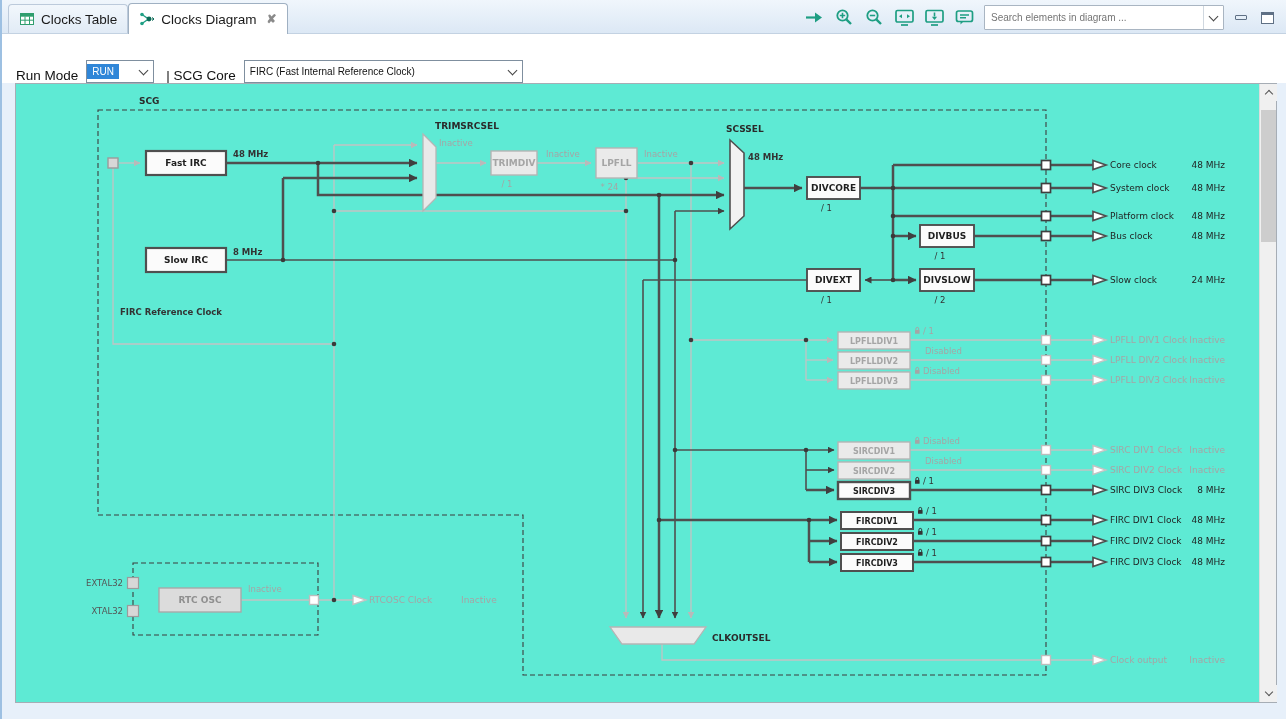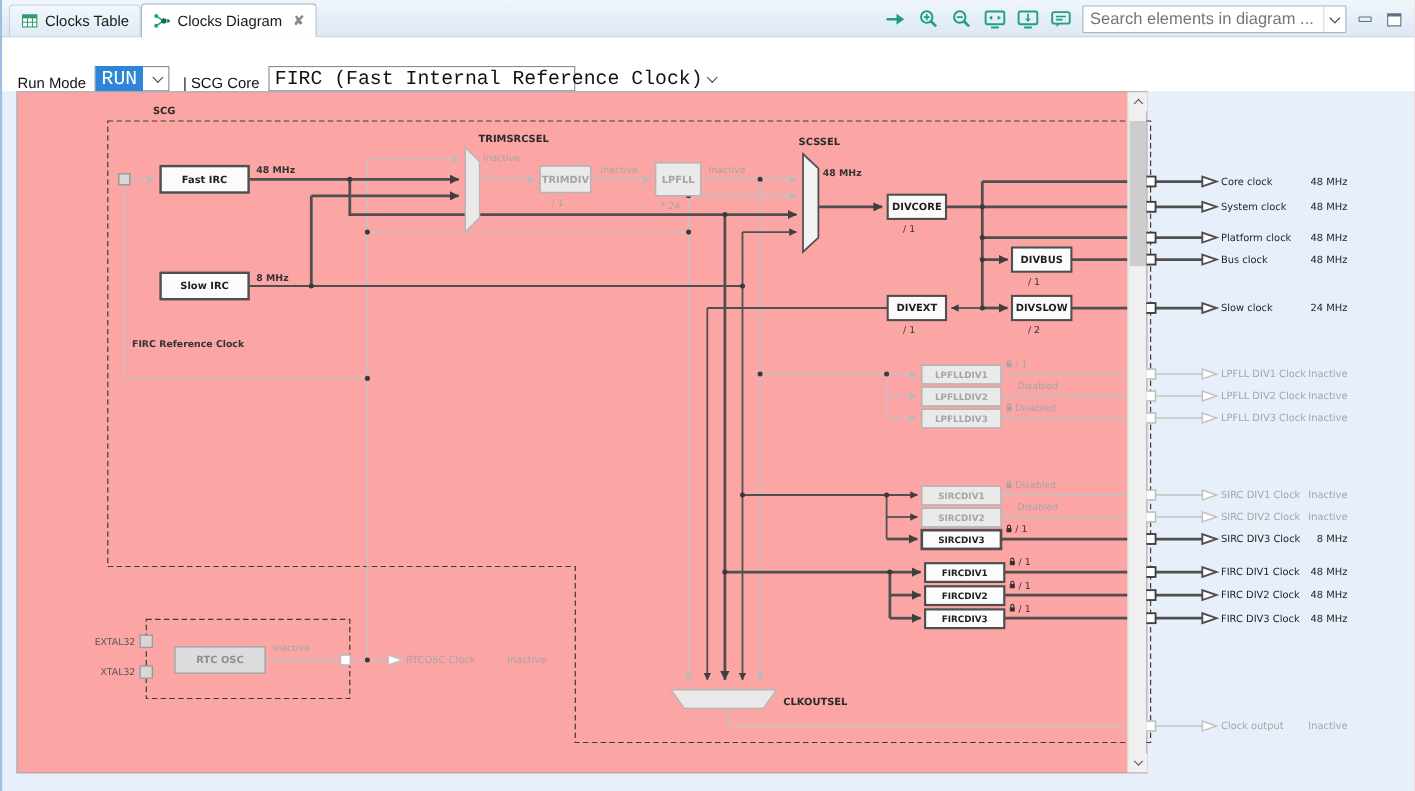--- a/index.html
+++ b/index.html
@@ -15,39 +15,39 @@
          font-size:13.5px; color:#1a1a1a; border:1px solid #bccadb; border-bottom:none;
          border-radius:4px 4px 0 0; background:linear-gradient(#f2f7fc,#e1ebf6); cursor:default; }
   .tab.active { background:#ffffff; border-color:#9fb0c2; height:31px; z-index:2; }
   .tab .close { font-size:12px; color:#8a8a8a; margin-left:4px; font-weight:bold; }
   .tbicon { width:16px; height:16px; display:inline-block; }
 
   .toolbar { position:absolute; right:10px; top:4px; height:27px; display:flex; align-items:center; gap:9px; }
   .ticon { width:21px; height:19px; display:inline-block; }
   .search { width:240px; height:25px; border:1px solid #a9b5c2; background:#fff; display:flex; align-items:center; border-radius:1px; }
   .search input { flex:1; border:none; outline:none; font-family:"Liberation Sans",sans-serif;
-                  font-size:15px; color:#737373; padding:0 6px; background:transparent; }
+                  font-size:10px; color:#737373; padding:0 6px; background:transparent; }
   .search .chev { width:20px; height:100%; display:flex; align-items:center; justify-content:center; border-left:1px solid #d0d8e0; }
   .chevv { width:7px; height:7px; border-right:1.6px solid #444; border-bottom:1.6px solid #444; transform:rotate(45deg); margin-top:-3px; }
   .winbtn { width:17px; height:14px; display:inline-block; position:relative; }
   .minb { width:12px; height:5px; border:1px solid #5f7085; border-radius:1px; position:absolute; left:2px; top:4px; }
   .maxb { width:13px; height:12px; border:1px solid #5f7085; border-top:3px solid #5f7085; position:absolute; left:2px; top:1px; background:#fff; }
 
   
   .moderow { position:absolute; left:0; top:34px; width:100%; height:49px; background:#ffffff;
              display:flex; align-items:flex-end; padding-left:14px; font-size:13.5px; color:#111; }
   .combo { height:23px; border:1px solid #7f8f9f; background:#fff; display:flex; align-items:center; margin-left:8px; }
-  .combo .val { padding:2px 5px; font-size:18px; white-space:nowrap;font-family:Liberation Mono, monospace; }
+  .combo .val { padding:2px 5px; font-size:10px; white-space:nowrap; }
   .combo .val.sel { background:#2f86d8; color:#fff; }
   .combo .cbtn { width:19px; height:100%; display:flex; align-items:center; justify-content:center; }
   .lbl2 { margin-left:12px; }
 
   
-  .panel { position:absolute; left:13px; top:83px; width:1028px; height:620px;
-           background:#fca5a5; border:1px solid #a6adb5; }
+  .panel { position:absolute; left:13px; top:83px; width:1262px; height:620px;
+           background:#5eead4; border:1px solid #a6adb5; }
   .panel svg.diag { position:absolute; left:0; top:0; }
   .vscroll { position:absolute; right:0; top:0; bottom:0; width:17px; background:#f0f0f0; border-left:1px solid #dcdcdc; }
   .sarrow { position:absolute; left:0; width:17px; height:17px; display:flex; align-items:center; justify-content:center; background:#f0f0f0; }
   .sarrow .chevu { width:6px; height:6px; border-left:1.6px solid #555; border-top:1.6px solid #555; transform:rotate(45deg); margin-top:3px; }
   .sarrow .chevd { width:6px; height:6px; border-right:1.6px solid #555; border-bottom:1.6px solid #555; transform:rotate(45deg); margin-top:-3px; }
   .thumb { position:absolute; left:1px; width:15px; top:26px; height:132px; background:#cdcdcd; }
 
   text { font-family:"DejaVu Sans", sans-serif; }
 </style>
 </head>

